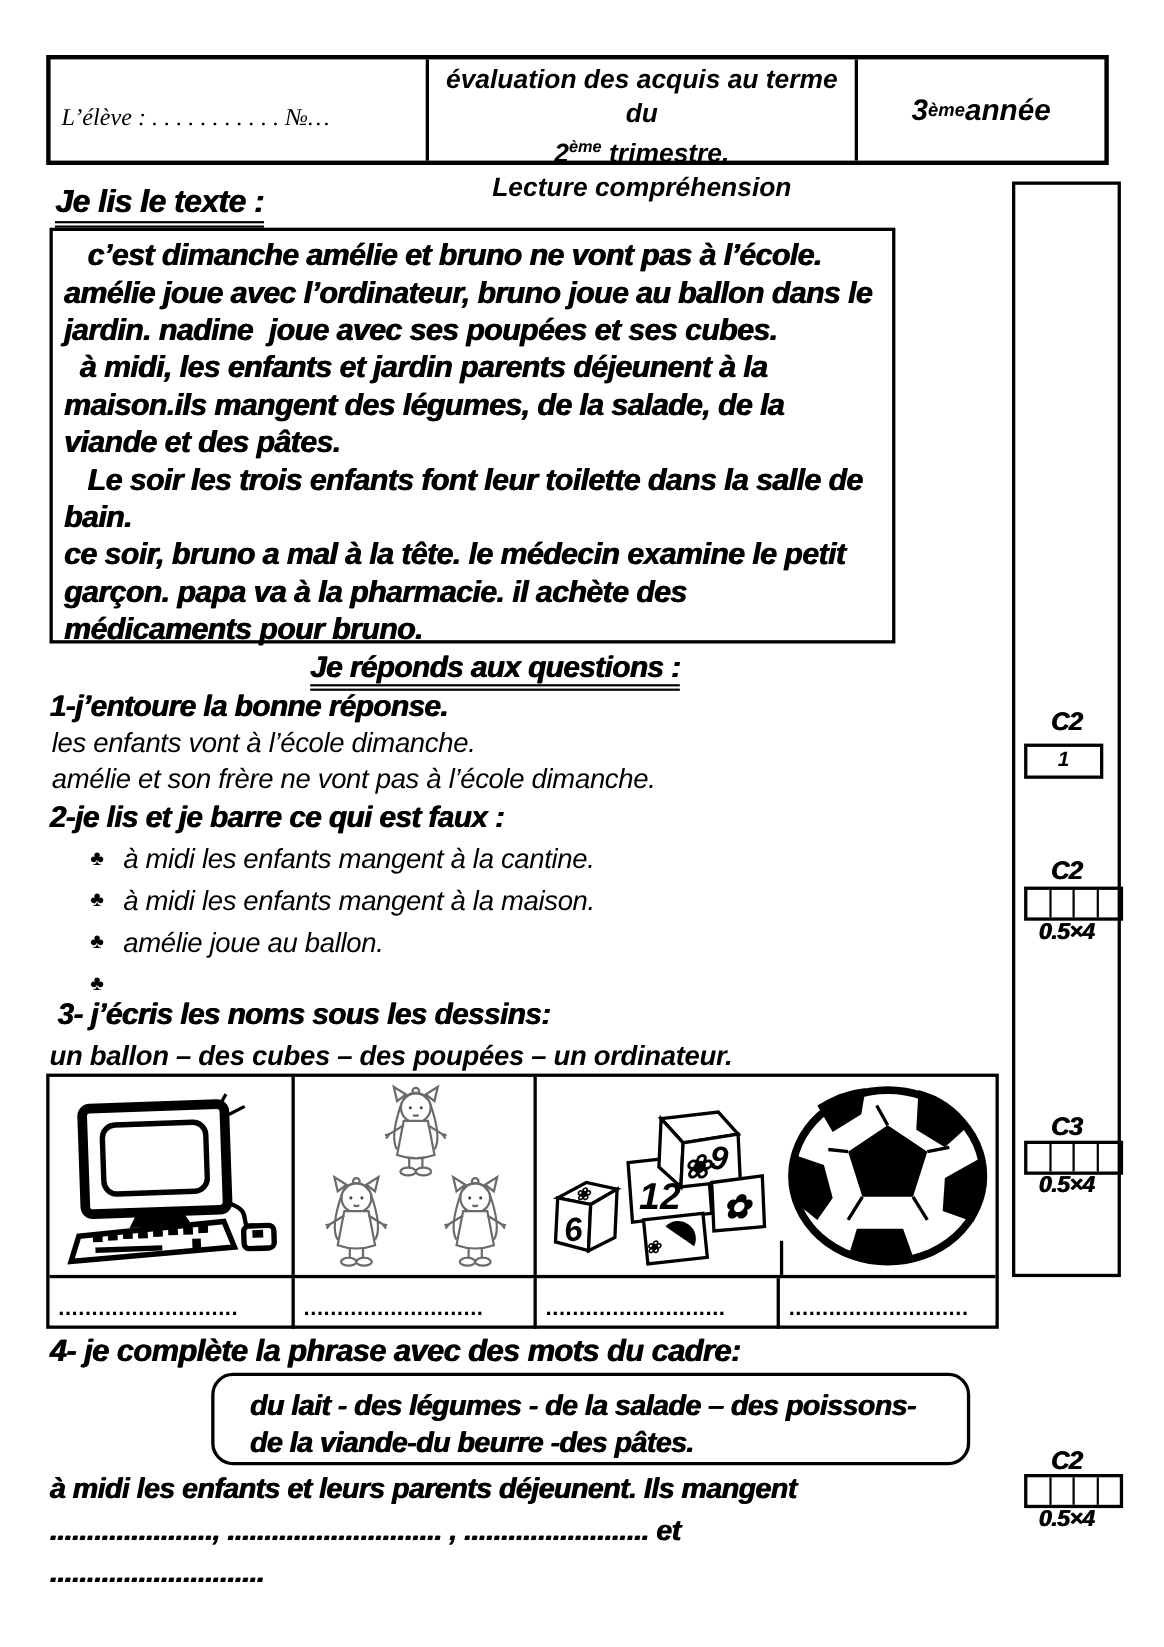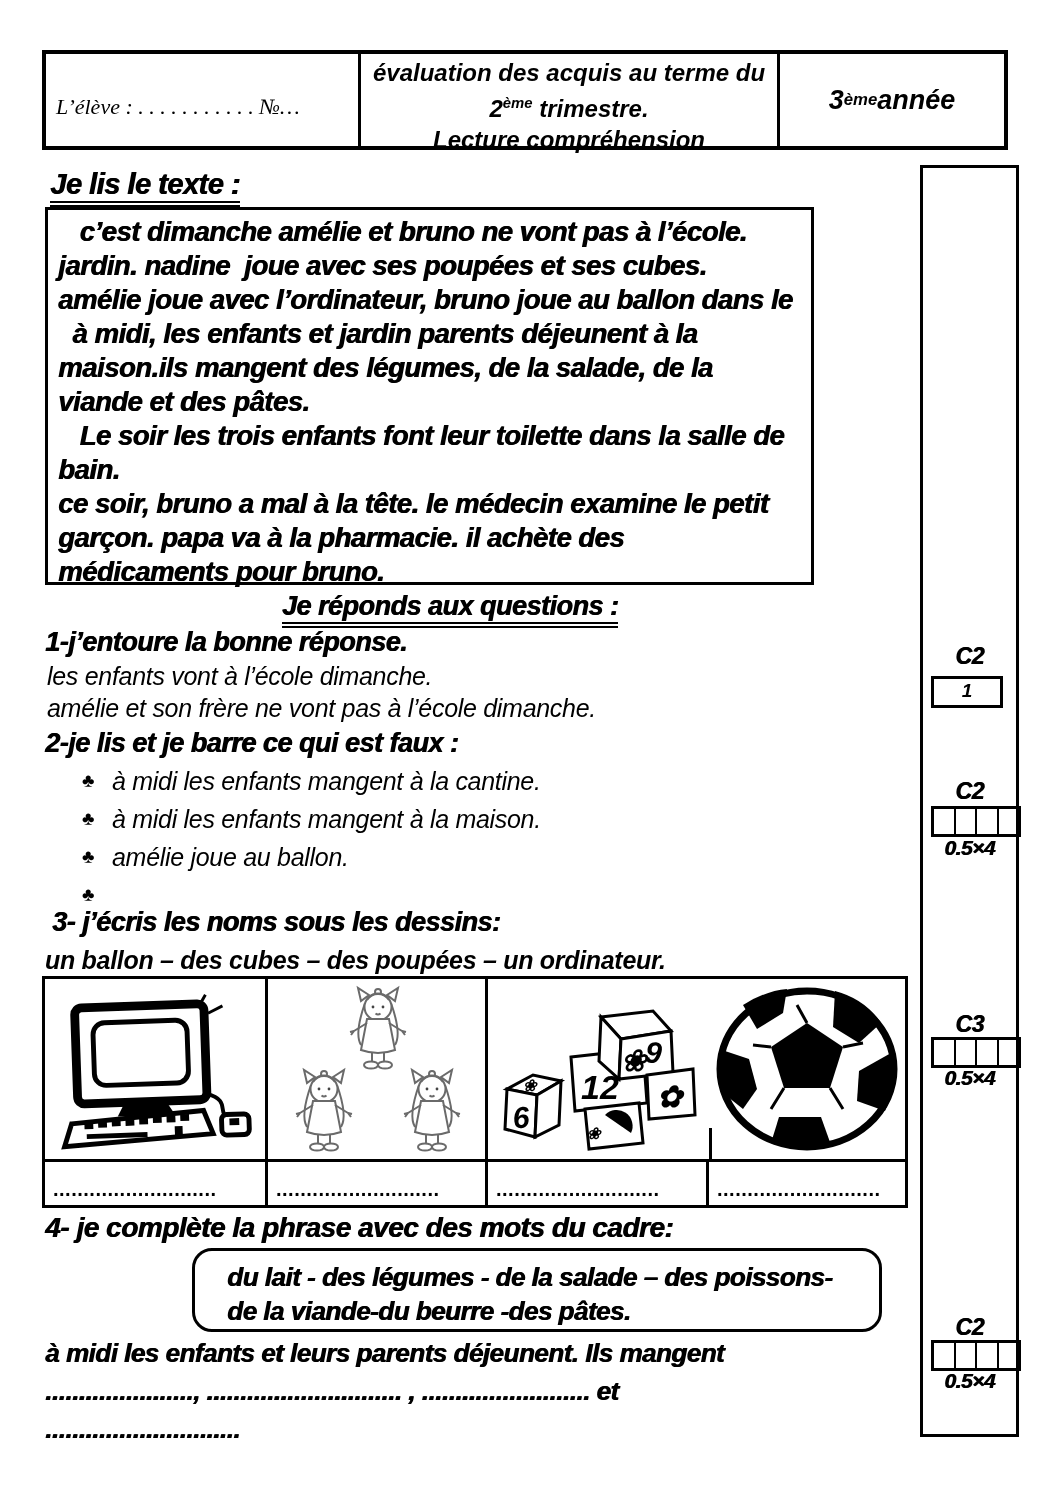--- a/index.html
+++ b/index.html
@@ -14,21 +14,21 @@
   .serifbi{font-family:Liberation Sans, sans-serif;font-weight:bold;font-style:italic;}
   .serifi{font-family:"Liberation Serif",serif;font-style:italic;}
   .sansi{font-style:italic;letter-spacing:-0.3px;}
   .dunder{border-bottom:6px double #000;padding-bottom:1px;}
   sup{font-size:0.62em;}
 
   
   #header-table{left:42px;top:50px;width:966px;height:100px;border:4px solid #000;
     display:flex;box-sizing:border-box;}
   .hcell{box-sizing:border-box;height:100%;}
-  #hcell-student{width:315px;border-right:3px solid #000;display:flex;align-items:center;
+  #hcell-student{width:344px;border-right:3px solid #000;display:flex;align-items:center;
     padding:14px 8px 0 10px;font-size:22px;}
   #hcell-title{flex:1;border-right:3px solid #000;text-align:center;font-size:24px;
     line-height:31px;padding-top:3px;}
   #hcell-grade{width:224px;display:flex;align-items:center;justify-content:center;font-size:27px;}
 
   
   #reading-heading{left:50px;top:168px;font-size:29px;}
   #reading-box{left:45px;top:207px;width:769px;height:378px;border:3px solid #000;
     box-sizing:border-box;padding:5px 8px 0 10px;}
   .rline{font-size:27.5px;line-height:34px;white-space:pre-wrap;}
@@ -56,21 +56,21 @@
   .dcell.b{border-right:3px solid #000;}
   #partial-divider{left:664px;top:149px;width:3px;height:31px;background:#000;}
 
   
   #q4-frame{left:192px;top:1248px;width:690px;height:84px;border:3px solid #000;
     border-radius:20px;box-sizing:border-box;padding:9px 0 0 32px;}
   .fline{font-size:26px;line-height:34px;}
   .blank{font-size:26px;}
 
   
-  #sidebar{left:920px;top:165px;width:99px;height:1272px;border:3px solid #000;
+  #sidebar{left:920px;top:165px;width:99px;height:996px;border:3px solid #000;
     box-sizing:border-box;}
   .sc-label{position:absolute;width:100%;text-align:center;font-size:23px;}
   .sc-formula{position:absolute;width:100%;text-align:center;font-size:21px;}
   #score-box-1{position:absolute;left:8px;top:508px;width:66px;height:26px;border:3px solid #000;
     text-align:center;font-size:19px;font-weight:bold;font-style:italic;line-height:24px;}
   .cellrow{position:absolute;left:8px;width:84px;height:25px;border:3px solid #000;display:flex;}
   .cellrow .cell{flex:1;border-right:2px solid #000;}
   .cellrow .cell:last-child{border-right:none;}
 
   svg text{font-family:"Liberation Sans",sans-serif;font-weight:bold;font-style:italic;}
@@ -91,22 +91,22 @@
       <span> année</span>
   </div>
 </div>
 
 <div id="reading-heading" class="abs heavy">
   <span class="dunder">Je lis le texte :</span>
 </div>
 
 <div id="reading-box" class="abs">
   <div class="rline heavy">   c’est dimanche amélie et bruno ne vont pas à l’école.</div>
+  <div class="rline heavy">amélie joue avec l’ordinateur, bruno joue au ballon dans le</div>
   <div class="rline heavy">jardin. nadine  joue avec ses poupées et ses cubes.</div>
-  <div class="rline heavy">amélie joue avec l’ordinateur, bruno joue au ballon dans le</div>
   <div class="rline heavy">  à midi, les enfants et jardin parents déjeunent à la</div>
   <div class="rline heavy">maison.ils mangent des légumes, de la salade, de la</div>
   <div class="rline heavy">viande et des pâtes.</div>
   <div class="rline heavy">   Le soir les trois enfants font leur toilette dans la salle de</div>
   <div class="rline heavy">bain.</div>
   <div class="rline heavy">ce soir, bruno a mal à la tête. le médecin examine le petit</div>
   <div class="rline heavy">garçon. papa va à la pharmacie. il achète des</div>
   <div class="rline heavy">médicaments pour bruno.</div>
 </div>
 

